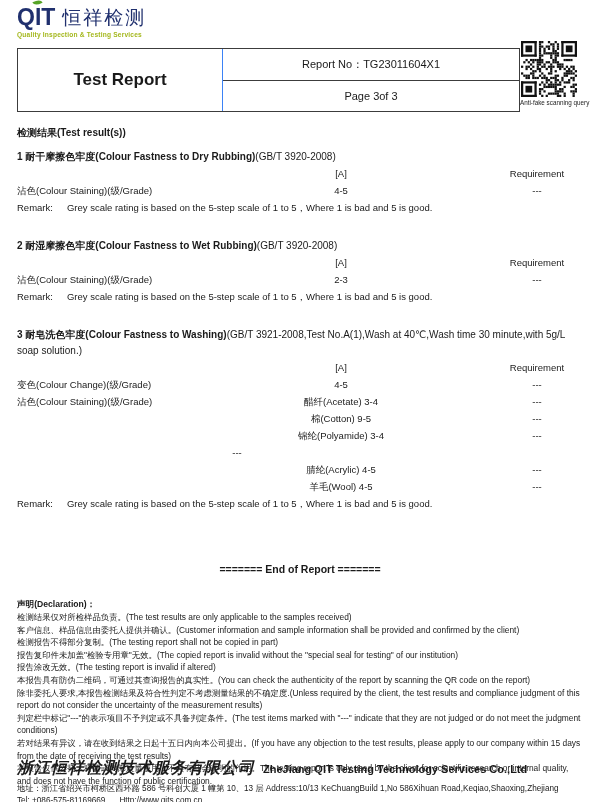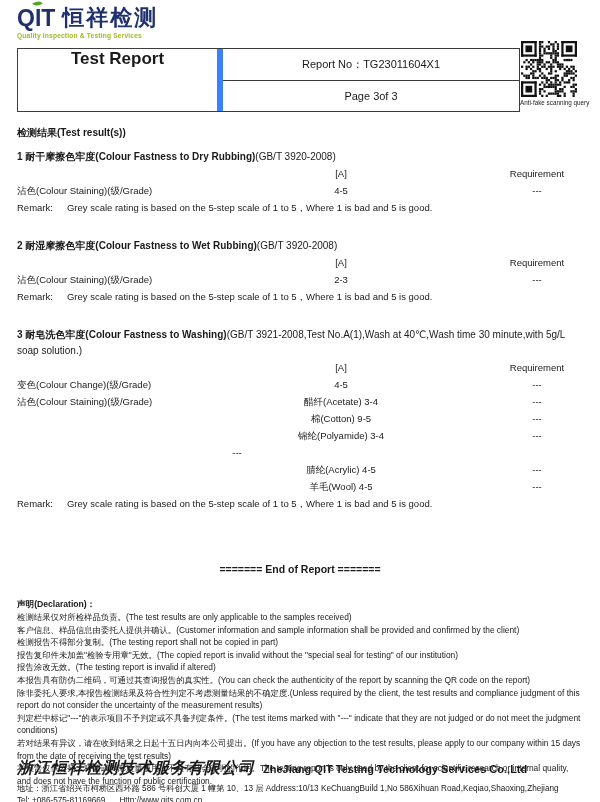--- a/index.html
+++ b/index.html
@@ -6,28 +6,28 @@
   html,body { background:#ffffff; }
   body { font-family:"Liberation Sans","DejaVu Sans",sans-serif; color:#1a1a1a; }
   .page { position:relative; width:600px; height:802px; background:#fff; overflow:hidden; }
 
   
   .logo-block { position:absolute; left:17px; top:6px; }
   .logo-line1 { display:flex; align-items:flex-end; gap:7px; }
   .logo-qit { font-size:23px; font-weight:bold; color:#20306e; letter-spacing:0px; position:relative; line-height:1; }
   .leaf { position:absolute; left:16px; top:-6px; width:9px; height:5px; background:#56a427;
           border-radius:0 90% 0 90%; transform:rotate(-28deg); }
-  .logo-cn { font-size:22px; font-weight:bold; color:#20306e; line-height:1.1; letter-spacing:2px; }
+  .logo-cn { font-size:19px; font-weight:normal; color:#20306e; line-height:1.1; letter-spacing:2px; }
   .logo-tagline { font-size:6.6px; font-weight:bold; color:#a4b71c; margin-top:2px; letter-spacing:0.2px; }
 
   
   .header-wrap { position:absolute; left:17px; top:48px; width:566px; height:70px; }
   .header-table { position:absolute; left:0; top:0; width:503px; height:64px;
                   border:1px solid #3c3c3c; display:flex; }
-  .ht-left { width:205px; border-right:6px solid #3b82f6; display:flex; align-items:flex-start; justify-content:center; }
+  .ht-left { width:205px; border-right:1px solid #3b82f6; display:flex; align-items:center; justify-content:center; }
   .ht-title { font-size:17px; font-weight:bold; }
   .ht-right { flex:1; display:flex; flex-direction:column; }
   .ht-cell { flex:1; display:flex; align-items:center; justify-content:center; font-size:11px; }
   .ht-cell.top { border-bottom:1px solid #3c3c3c; }
 
   
   .qr-block { position:absolute; right:5px; top:-7px; width:58px; text-align:center; }
   .qr-svg { width:56px; height:56px; display:block; margin:0 auto; }
   .qr-caption { font-size:6.3px; color:#222; margin-top:2px; white-space:nowrap; }
 

